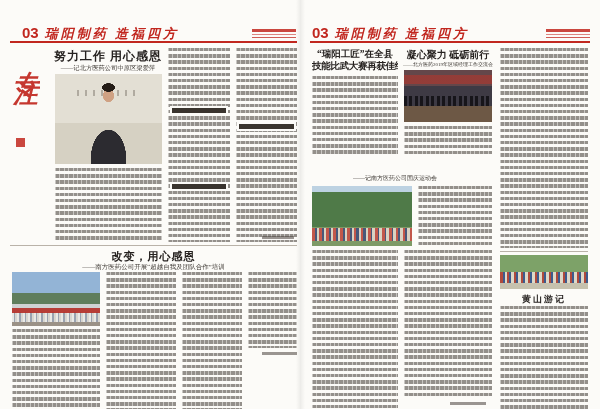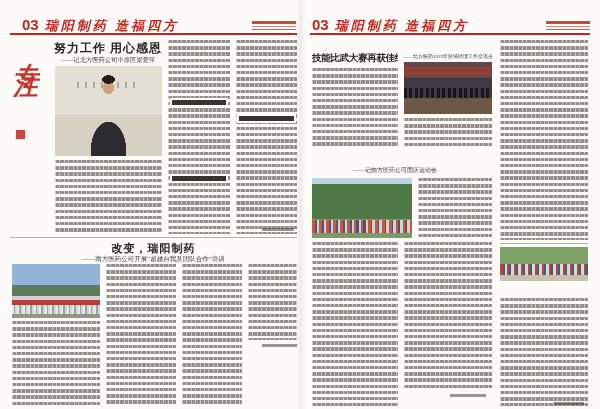--- a/index.html
+++ b/index.html
@@ -2,21 +2,21 @@
 <html><head>
 <meta charset="utf-8">
 <style>
   html,body{margin:0;padding:0;}
   body{
     width:600px;height:409px;position:relative;overflow:hidden;
     background:#fcfbf8;
     font-family:"Liberation Serif", serif;
     color:#2b2724;
   }
-  .page{position:absolute;top:4px;height:382px;width:300px;padding-left:32px;}
+  .page{position:absolute;top:12px;height:382px;width:300px;padding-left:32px;}
   #pageL{left:0;} #pageR{left:300px;}
 
   
   .hdr{position:absolute;top:12px;display:flex;align-items:baseline;color:#c1271f;white-space:nowrap;}
   .pn{font-size:15px;font-weight:bold;font-family:"Liberation Sans",sans-serif;}
   .mast{font-size:13px;font-weight:bold;font-style:italic;letter-spacing:3px;margin-left:6px;}
   .hdr-rule{position:absolute;top:29px;height:1.5px;background:#c1271f;}
   .mini{position:absolute;top:17px;width:44px;}
   .mini div{margin-bottom:2px;}
   .m1{height:2.5px;background:rgba(193,39,31,.85);}
@@ -165,21 +165,21 @@
     <div class="tl colA"></div>
     <div class="tl colB"></div>
     <div class="tl colC"></div>
     <div class="bbar bbarB1"></div>
     <div class="bbar bbarB2"></div>
     <div class="bbar bbarC1"></div>
     <div class="attr attrA"></div>
 
     <div class="rule divL"></div>
 
-    <div class="h aB-title">改变，瑞阳制药</div>
+    <div class="h aB-title">改变，用心感恩</div>
     <div class="sub aB-sub">——南方医药公司开展“超越自我及团队合作”培训</div>
     <div class="photo photo-group1 ph-group1"></div>
     <div class="tl bc1"></div>
     <div class="tl bc2"></div>
     <div class="tl bc3"></div>
     <div class="tl bc4"></div>
     <div class="attr attrB"></div>
   </section>
 
   <section class="page" id="pageR">
@@ -187,35 +187,38 @@
       <span class="pn">03</span>
       <span class="mast">瑞阳制药  造福四方</span>
     </div>
     <div class="mini">
       <div class="m1"></div>
       <div class="m2"></div>
       <div class="m3"></div>
     </div>
     <div class="hdr-rule"></div>
 
+    <div class="h aC-title1">“瑞阳工匠”在全县</div>
     <div class="h aC-title2">技能比武大赛再获佳绩</div>
     <div class="tl aC-body"></div>
 
+    <div class="h aD-title">凝心聚力  砥砺前行</div>
     <div class="sub aD-sub">——北方医药2019年区域经理工作交流会</div>
     <div class="photo photo-conf ph-conf"></div>
     <div class="tl aD-body"></div>
 
     <div class="sub aE-sub">——记南方医药公司国庆运动会</div>
     <div class="photo photo-sport ph-sport"></div>
     <div class="tl aE-bodyR"></div>
     <div class="tl aE-col1"></div>
     <div class="tl aE-col2"></div>
     <div class="attr attrE"></div>
 
     <div class="tl colR3"></div>
     <div class="rule divR"></div>
     <div class="photo photo-outing ph-outing"></div>
+    <div class="h aF-title">黄山游记</div>
     <div class="tl aF-body"></div>
     <div class="attr attrF"></div>
   </section>
 
   <div class="gutter"></div>
 </div>
 
 </body></html>

